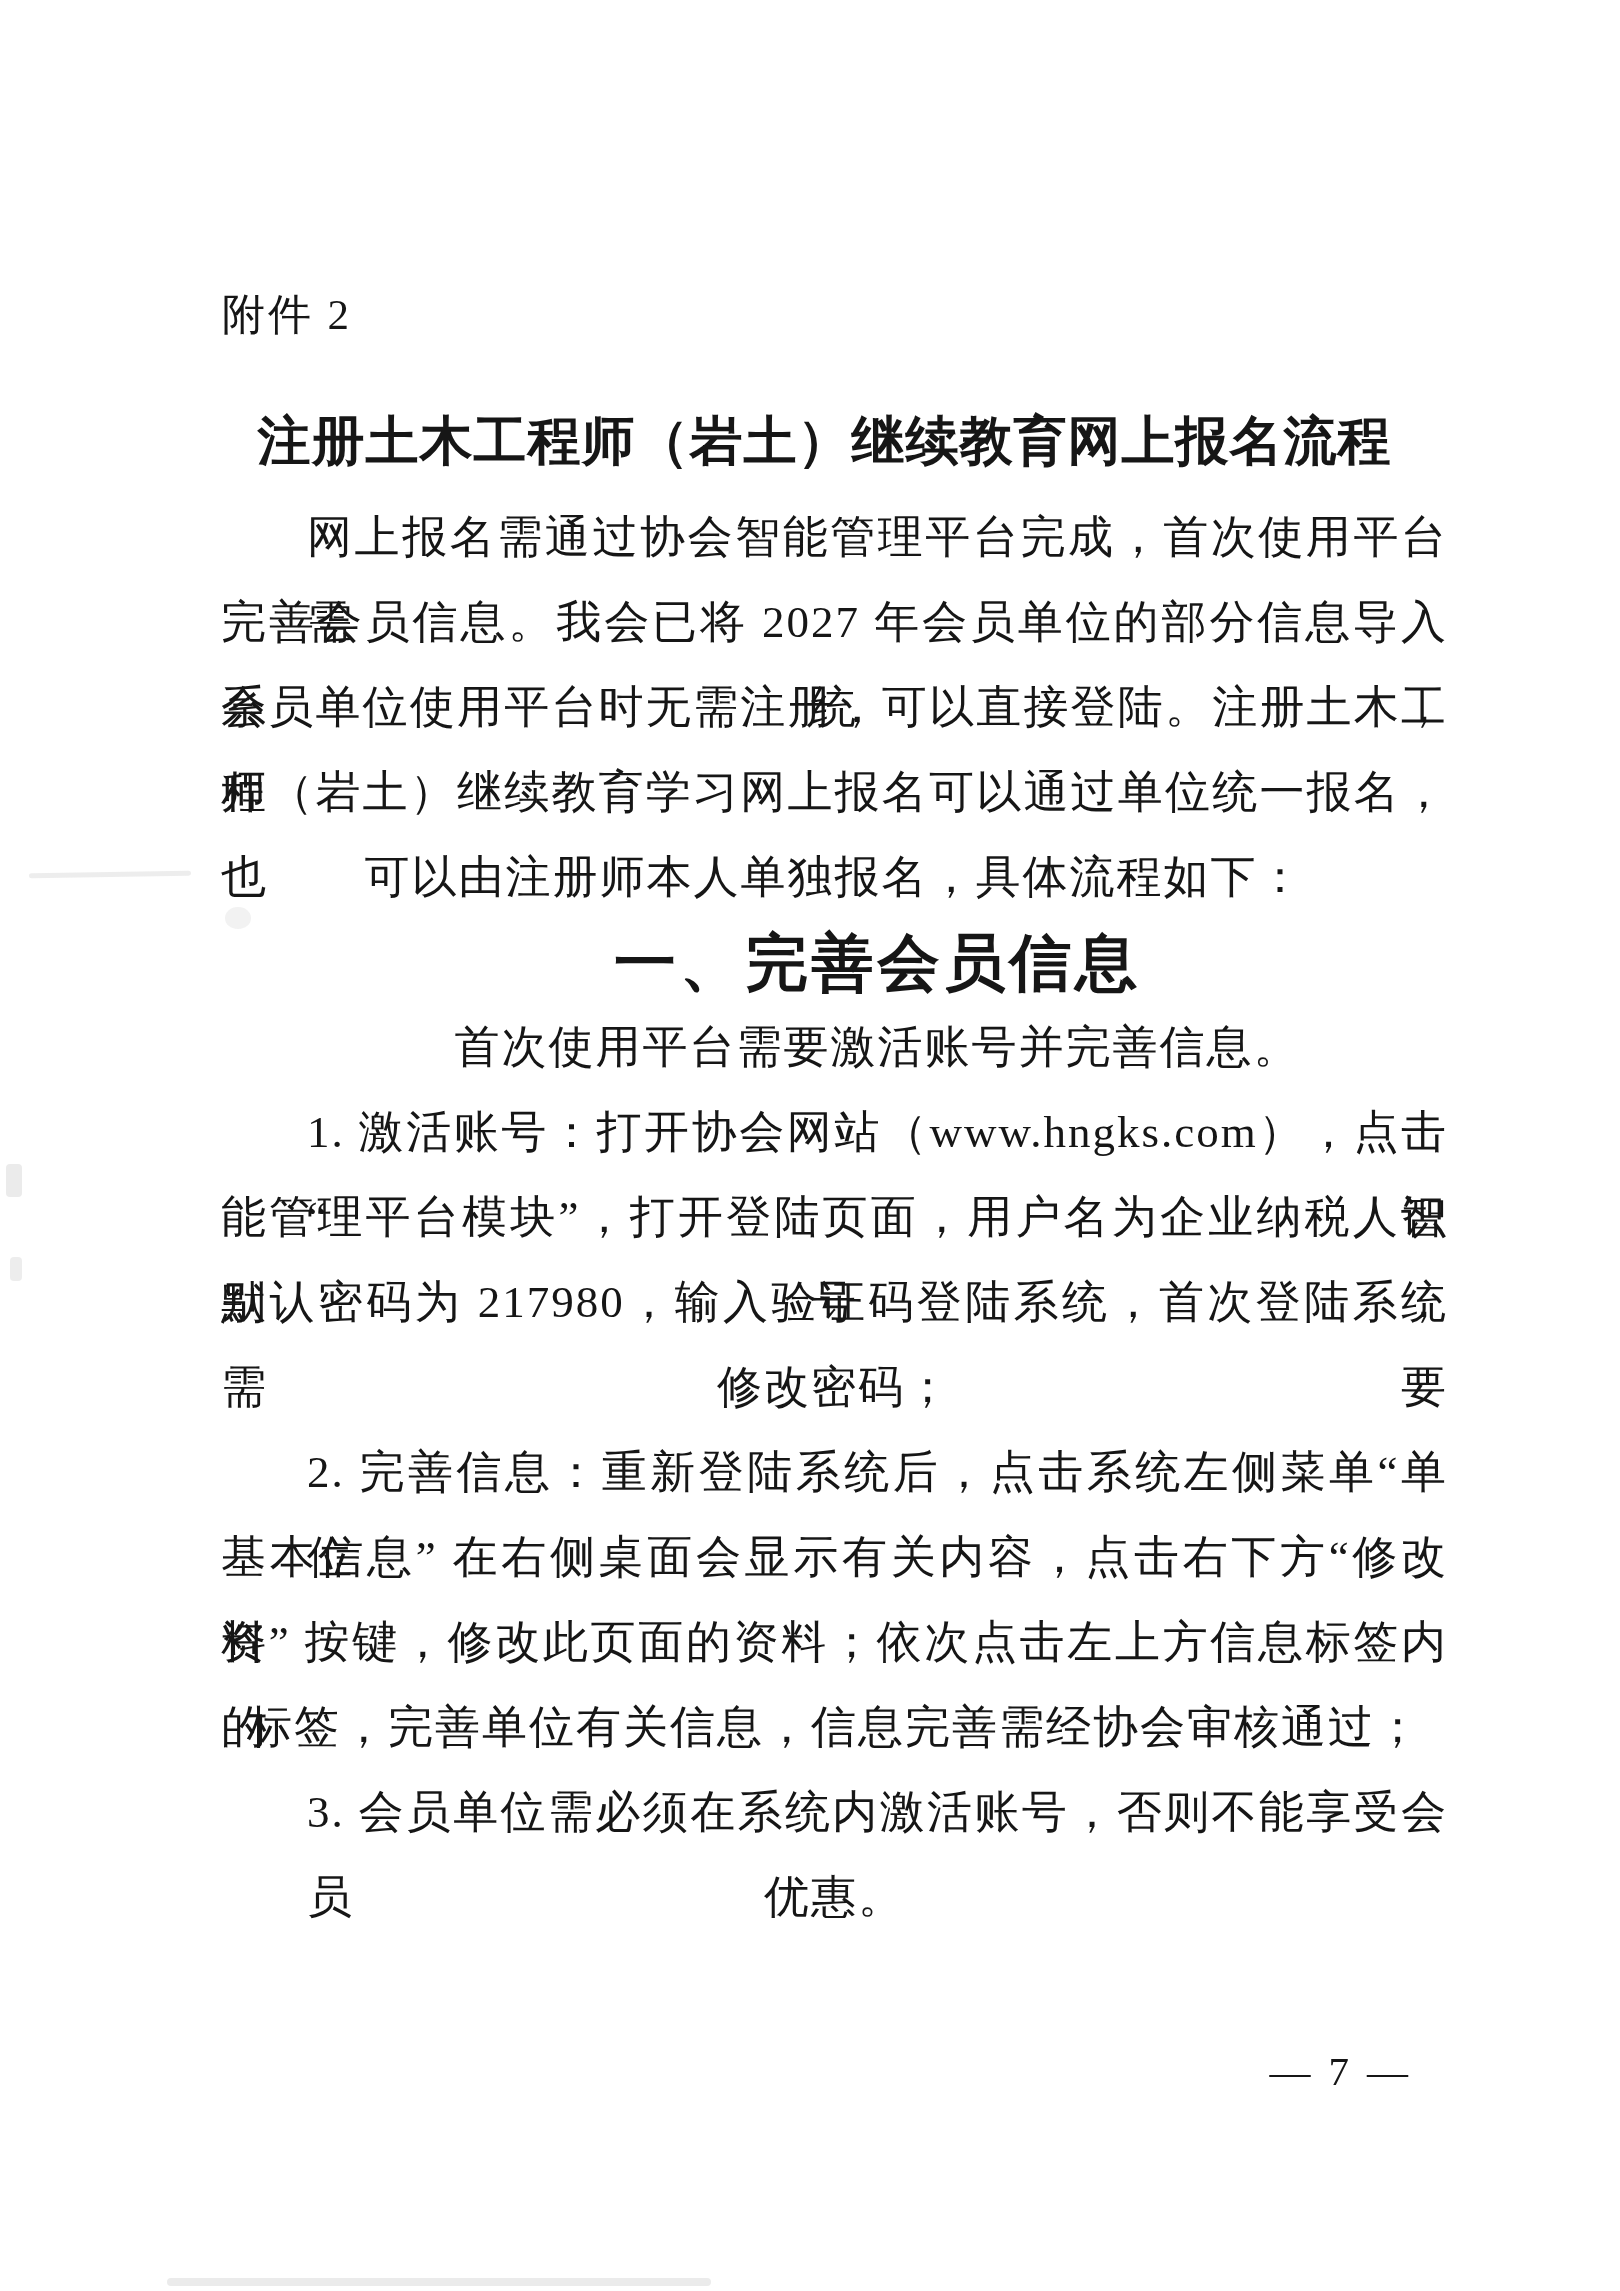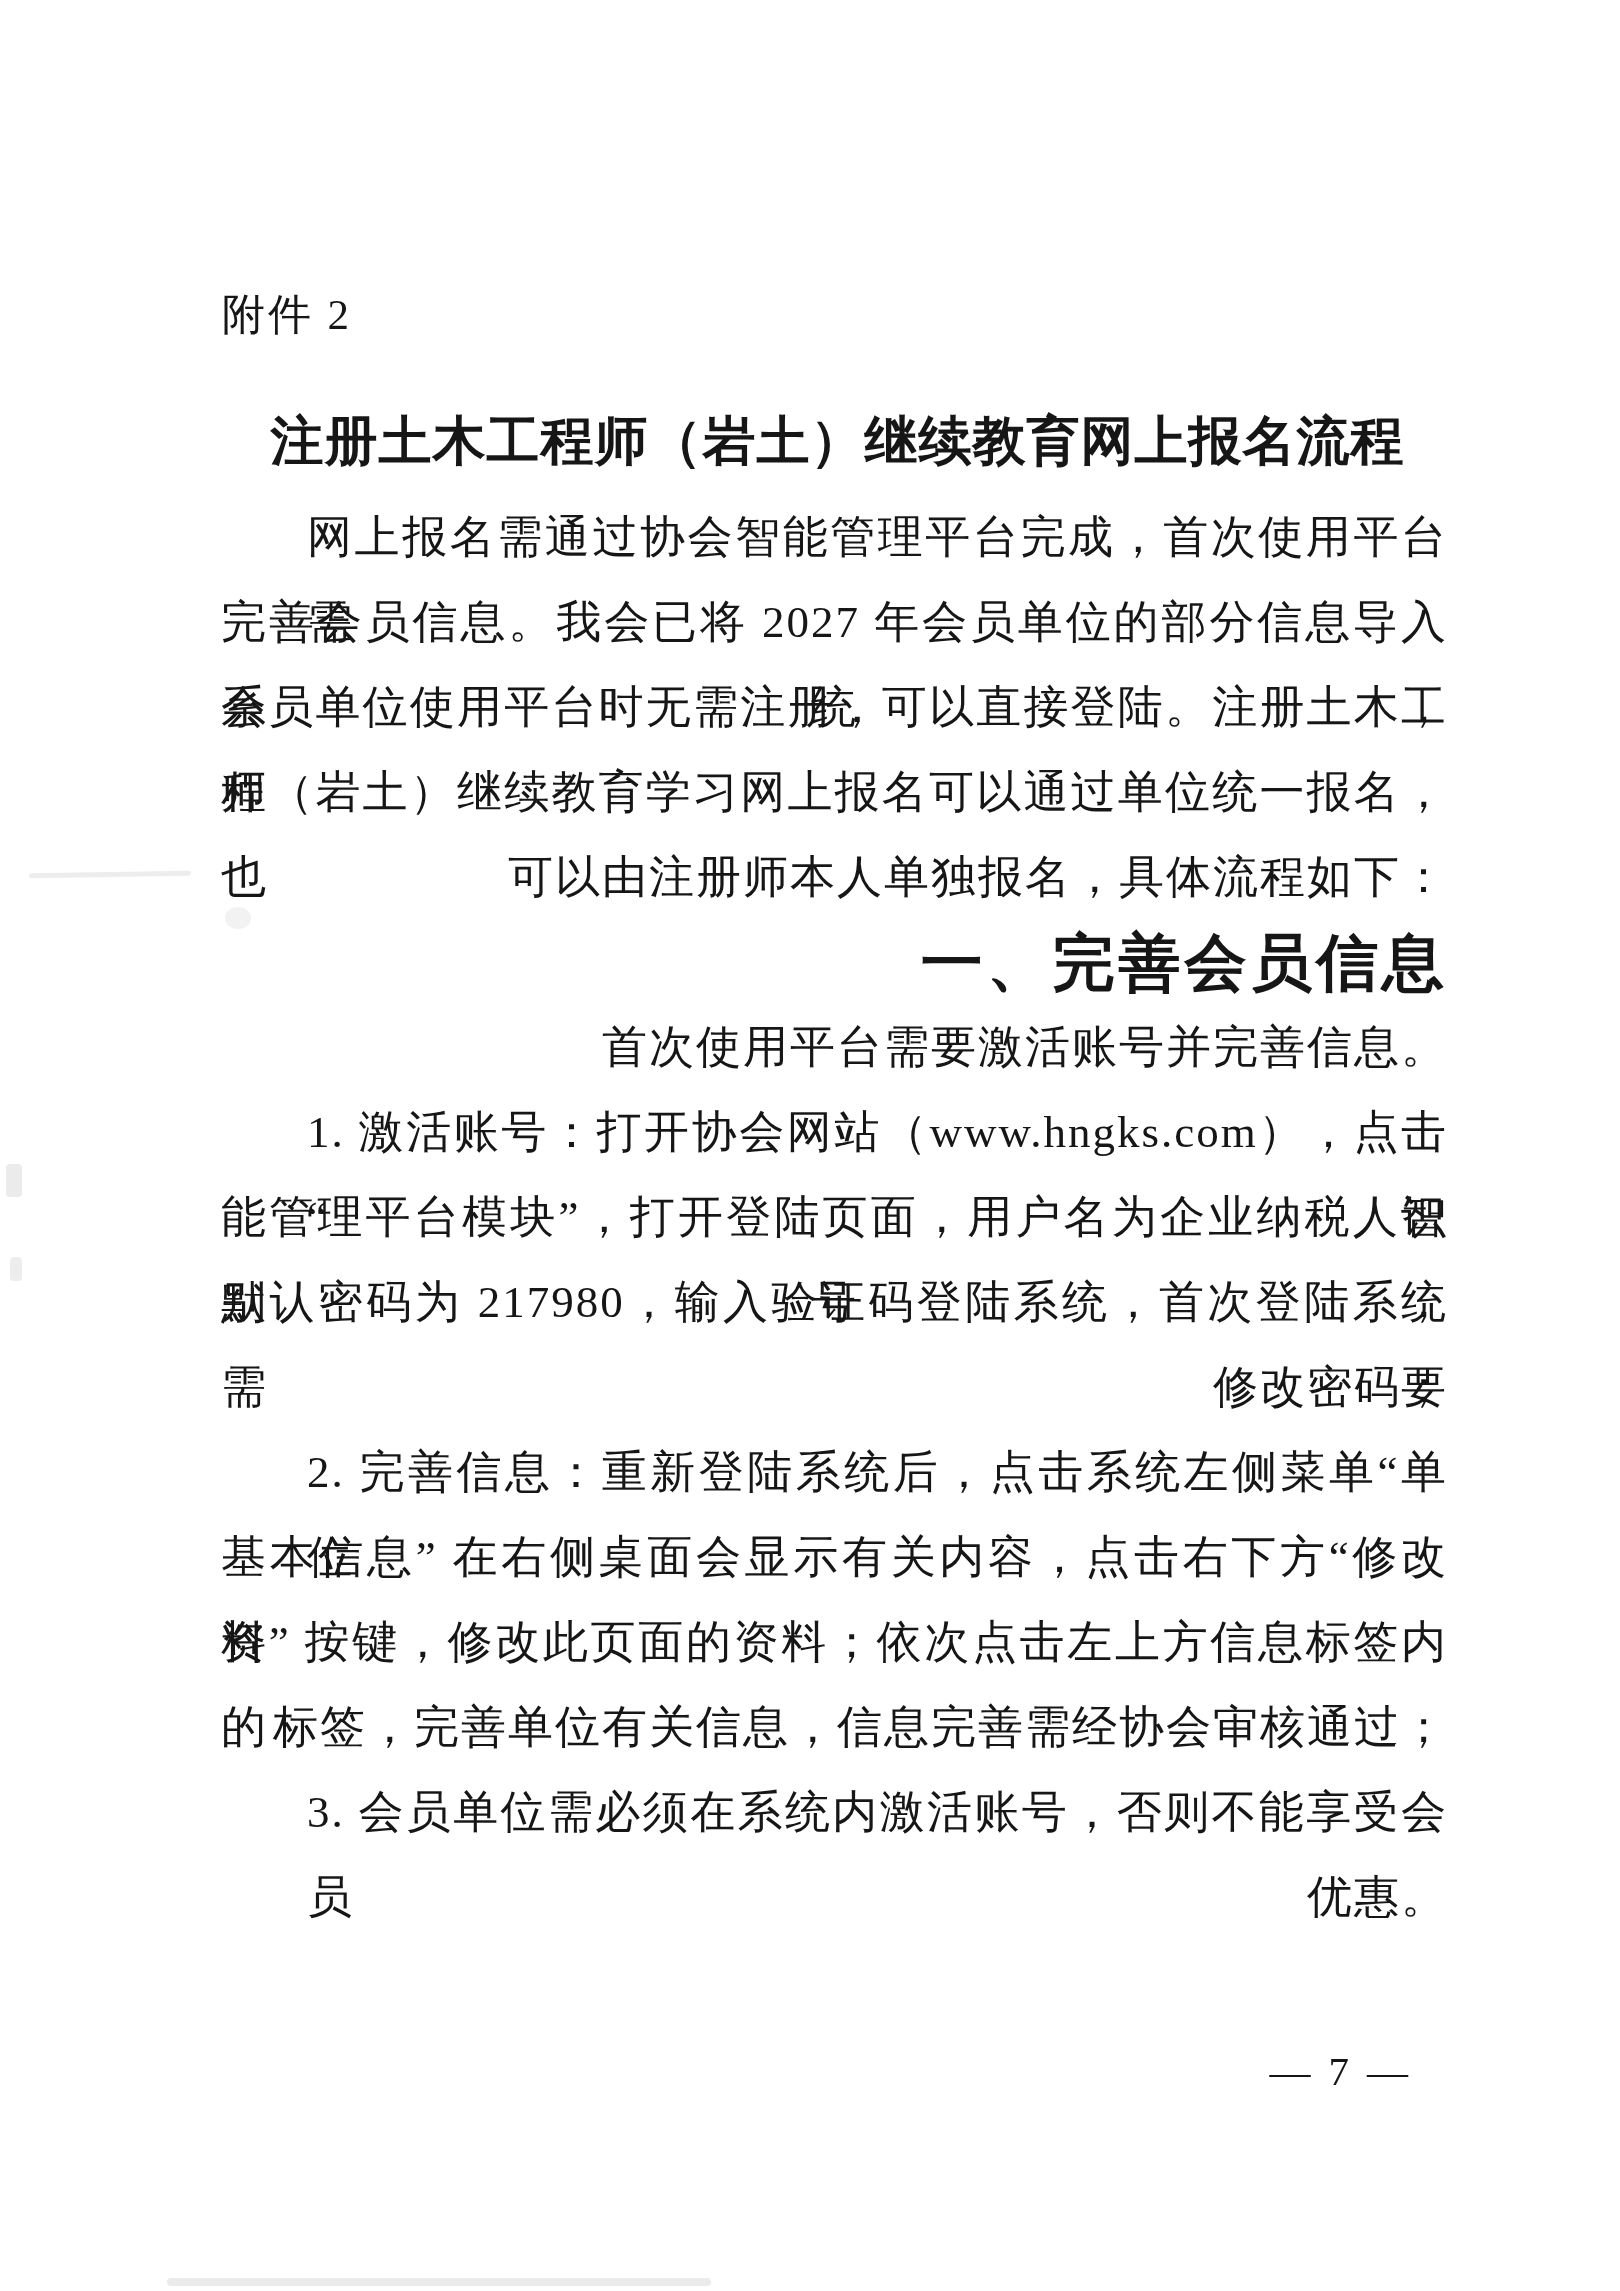--- a/index.html
+++ b/index.html
@@ -20,42 +20,42 @@
   .attachment {
     position: absolute;
     left: 222px;
     top: 286px;
     font-size: 43px;
     letter-spacing: 2.9px;
     white-space: nowrap;
   }
   .doc-title {
     position: absolute;
-    left: 224px;
+    left: 211px;
     top: 370px;
     width: 1227px;
     text-align: center;
     font-size: 53px;
     font-weight: 700;
     letter-spacing: 1px;
     white-space: nowrap;
   }
   .body-block {
     position: absolute;
     left: 221px;
     top: 495px;
     width: 1227px;
     font-size: 45px;
     letter-spacing: 2px;
   }
   .ln {
     height: 85px;
     line-height: 85px;
     white-space: nowrap;
-    text-align: right;
+    text-align: center;
   }
   .ln.fill {
     white-space: normal;
     text-align: justify;
     text-align-last: justify;
     font-family: Liberation Serif, serif;
   }
   .ln.ind {
     padding-left: 86px;
   }

